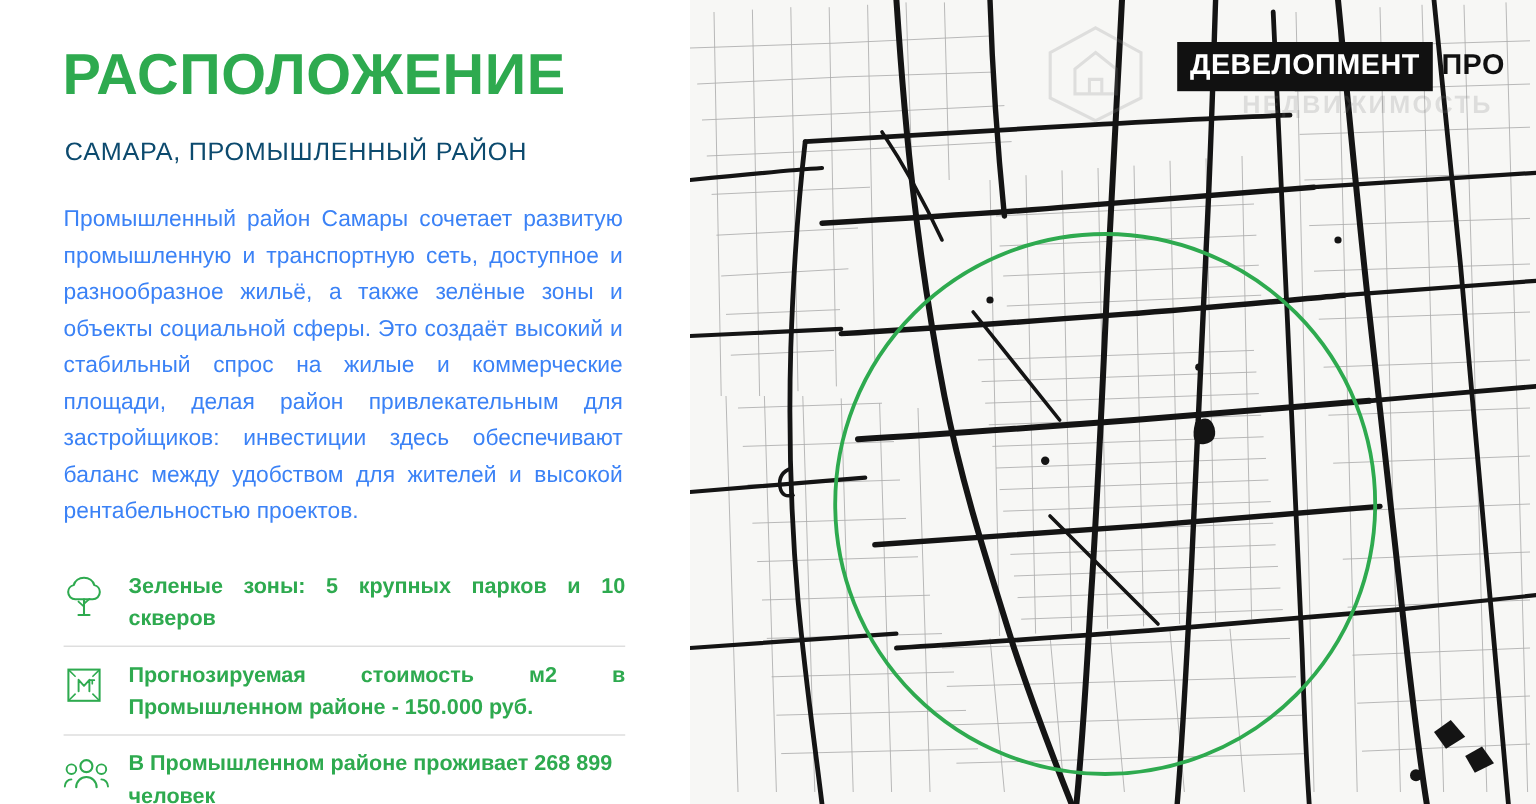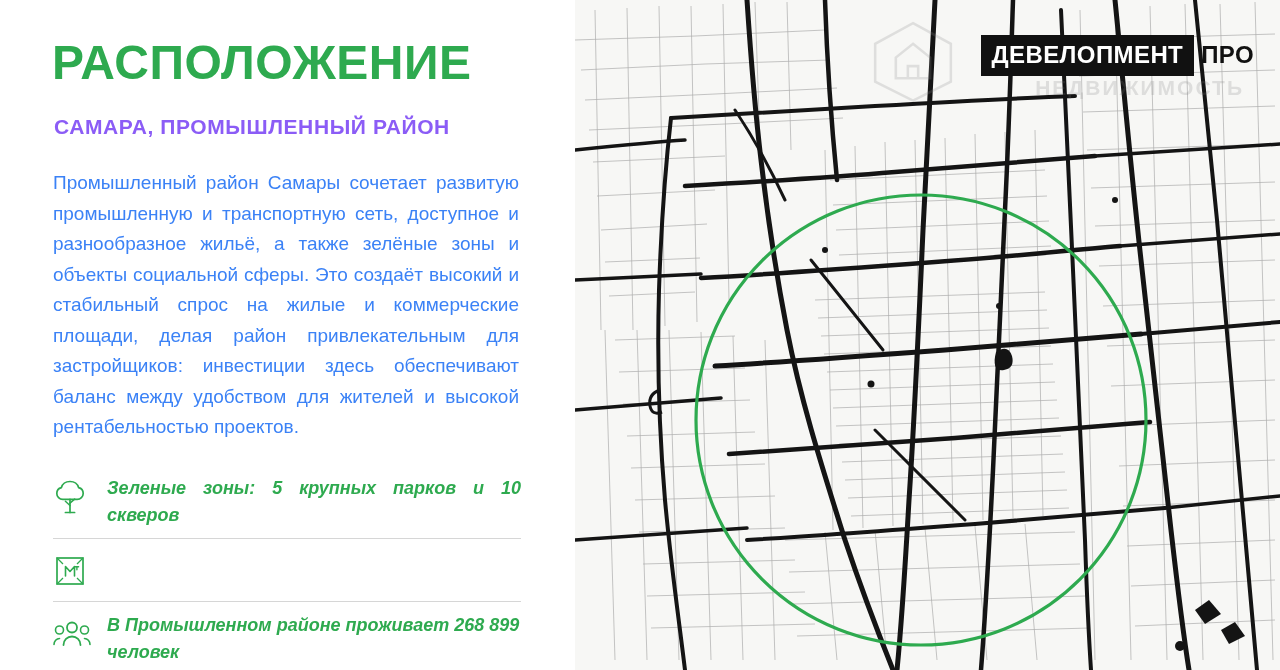--- a/index.html
+++ b/index.html
@@ -43,23 +43,23 @@
     color: #2eaa4f;
     margin: 0;
     white-space: nowrap;
   }
   .subtitle {
     position: absolute;
     left: 54px;
     top: 114px;
     font-size: 21px;
     line-height: 26px;
-    font-weight: bold;
+    font-weight: normal;
     letter-spacing: 0.6px;
-    color: #8b5cf6;
+    color: #0c4a6e;
     margin: 0;
     white-space: nowrap;
   }
   .paragraph {
     position: absolute;
     left: 53px;
     top: 168px;
     width: 466px;
     font-size: 19px;
     line-height: 30.5px;
@@ -98,21 +98,20 @@
     padding-top: 2px;
   }
   .feature .ftext {
     flex: 1 1 auto;
     font-size: 18px;
     line-height: 27px;
     color: #2eaa4f;
     font-weight: bold;
     text-align: justify;
     padding-top: 1px;
-    font-style: italic;
   }
   .feature .ftext.nojust { text-align: left; }
 
   
   .map-wrap {
     position: absolute;
     left: 575px;
     top: 0;
     width: 705px;
     height: 670px;
@@ -200,20 +199,21 @@
 
       <div class="feature">
         <div class="ico">
           <svg width="34" height="36" viewBox="0 0 34 36" fill="none" xmlns="http://www.w3.org/2000/svg">
             <rect x="4" y="5" width="26" height="26" stroke="#2eaa4f" stroke-width="1.7"></rect>
             <path d="M4 5l6 6M30 5l-6 6M4 31l6-6M30 31l-6-6" stroke="#2eaa4f" stroke-width="1.3"></path>
             <path d="M12.5 23V13.5l4.5 5 4.5-5V23" stroke="#2eaa4f" stroke-width="1.6" stroke-linecap="round" stroke-linejoin="round"></path>
             <path d="M22.2 13.8h3.4M23.9 13.8v3" stroke="#2eaa4f" stroke-width="1.4" stroke-linecap="round"></path>
           </svg>
         </div>
+        <div class="ftext">Прогнозируемая стоимость м2 в Промышленном районе - 150.000 руб.</div>
       </div>
 
       <div class="feature">
         <div class="ico">
           <svg width="38" height="30" viewBox="0 0 38 30" fill="none" xmlns="http://www.w3.org/2000/svg">
             <circle cx="19" cy="8.5" r="5" stroke="#2eaa4f" stroke-width="1.8"></circle>
             <path d="M10.5 26c0-4.7 3.8-8.5 8.5-8.5s8.5 3.8 8.5 8.5" stroke="#2eaa4f" stroke-width="1.8" stroke-linecap="round"></path>
             <circle cx="6.5" cy="11" r="4" stroke="#2eaa4f" stroke-width="1.6"></circle>
             <path d="M1 25.5c0-3.3 2.5-6 5.5-6" stroke="#2eaa4f" stroke-width="1.6" stroke-linecap="round"></path>
             <circle cx="31.5" cy="11" r="4" stroke="#2eaa4f" stroke-width="1.6"></circle>

